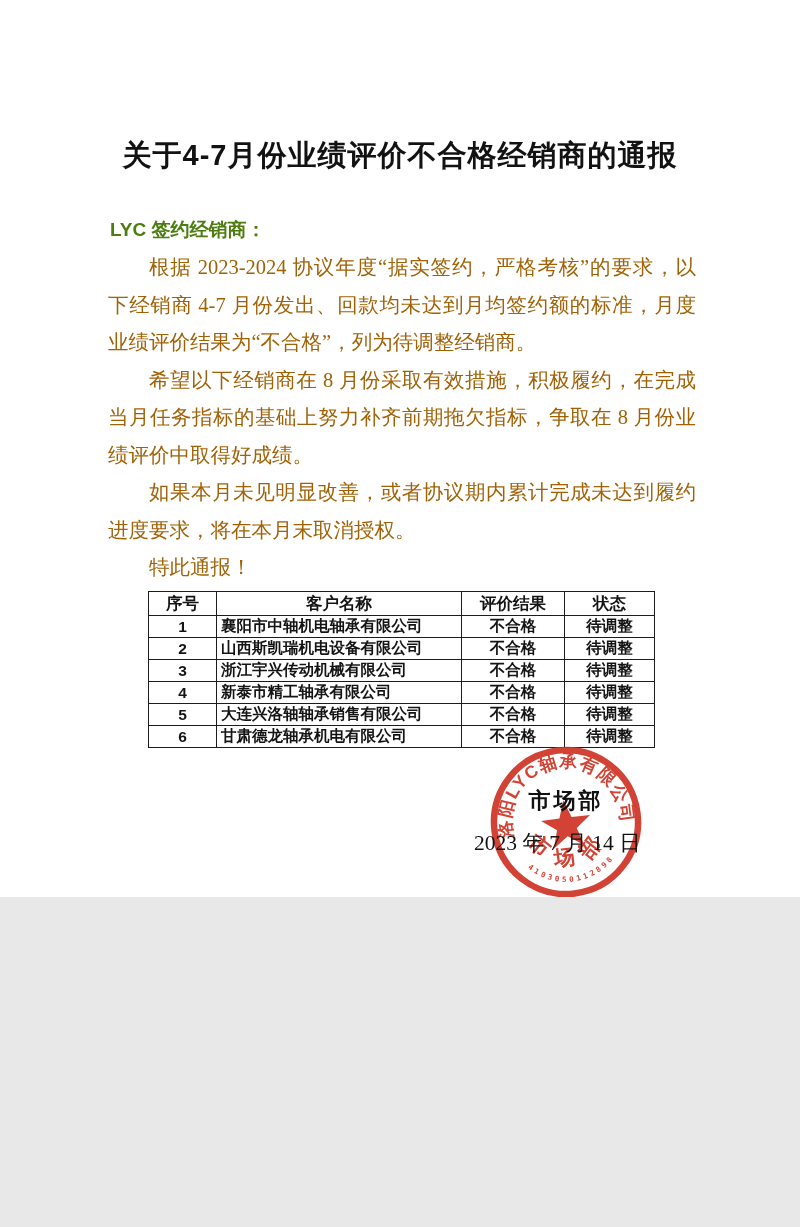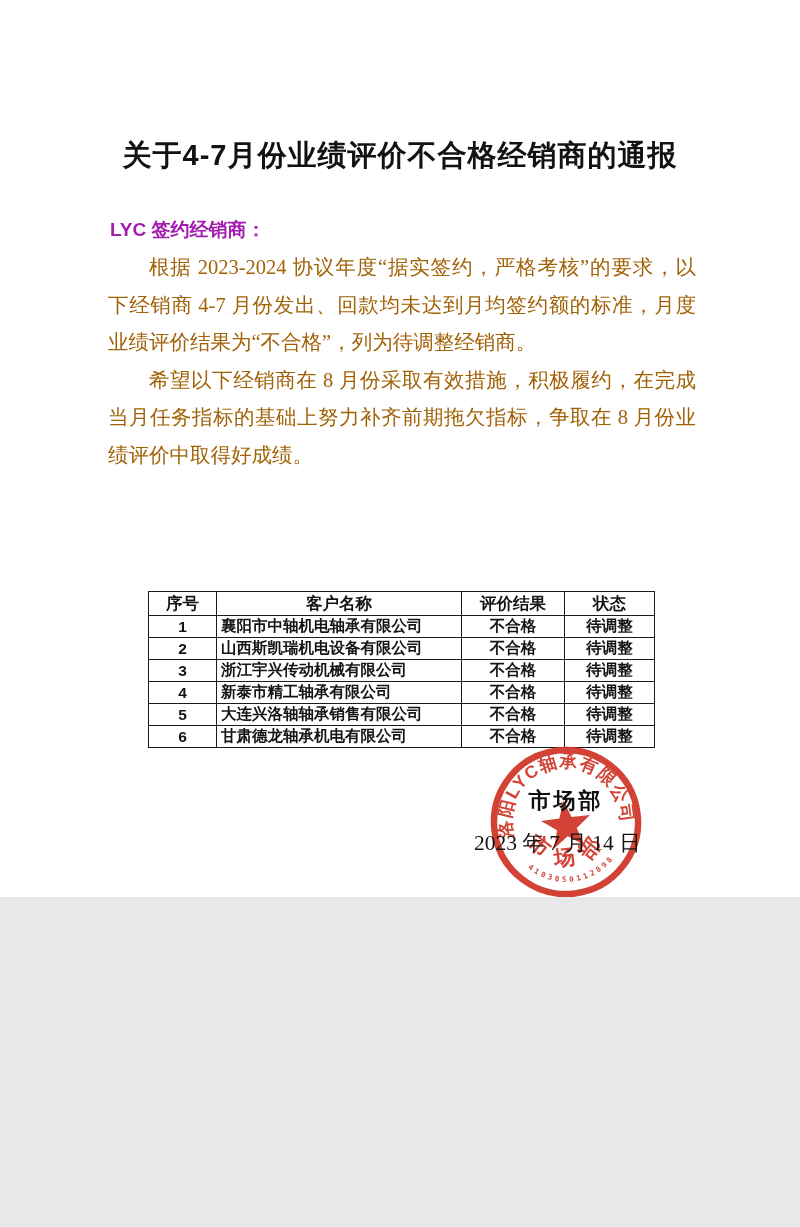--- a/index.html
+++ b/index.html
@@ -25,21 +25,21 @@
     letter-spacing: 1px;
     color: #121212;
   }
   .salutation {
     position: absolute;
     top: 217px;
     left: 110px;
     font-family: "Liberation Sans", sans-serif;
     font-weight: bold;
     font-size: 19px;
-    color: #a21caf;
+    color: #4d7c0f;
   }
   .body-text {
     position: absolute;
     top: 249px;
     left: 108px;
     width: 588px;
     font-family: "Liberation Serif", serif;
     font-size: 20.5px;
     line-height: 37.5px;
     text-align: justify;
@@ -111,20 +111,22 @@
 
 <div class="page">
 
   <div class="doc-title">关于4-7月份业绩评价不合格经销商的通报</div>
 
   <div class="salutation">LYC 签约经销商：</div>
 
   <div class="body-text">
     <p>根据 2023-2024 协议年度“据实签约，严格考核”的要求，以下经销商 4-7 月份发出、回款均未达到月均签约额的标准，月度业绩评价结果为“不合格”，列为待调整经销商。</p>
     <p>希望以下经销商在 8 月份采取有效措施，积极履约，在完成当月任务指标的基础上努力补齐前期拖欠指标，争取在 8 月份业绩评价中取得好成绩。</p>
+    <p>如果本月未见明显改善，或者协议期内累计完成未达到履约进度要求，将在本月末取消授权。</p>
+    <p class="closing">特此通报！</p>
   </div>
 
   <table class="dealer-table">
     <thead>
       <tr>
         <th class="col-no">序号</th>
         <th class="col-name">客户名称</th>
         <th class="col-result">评价结果</th>
         <th class="col-status">状态</th>
       </tr>

